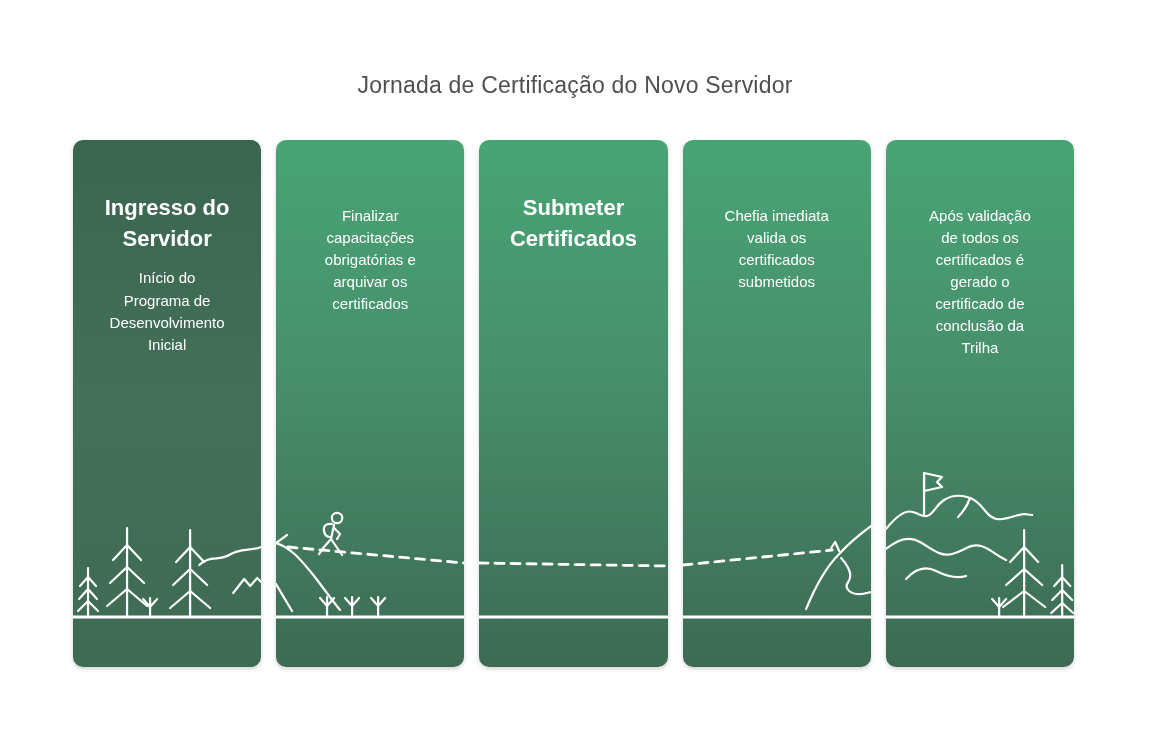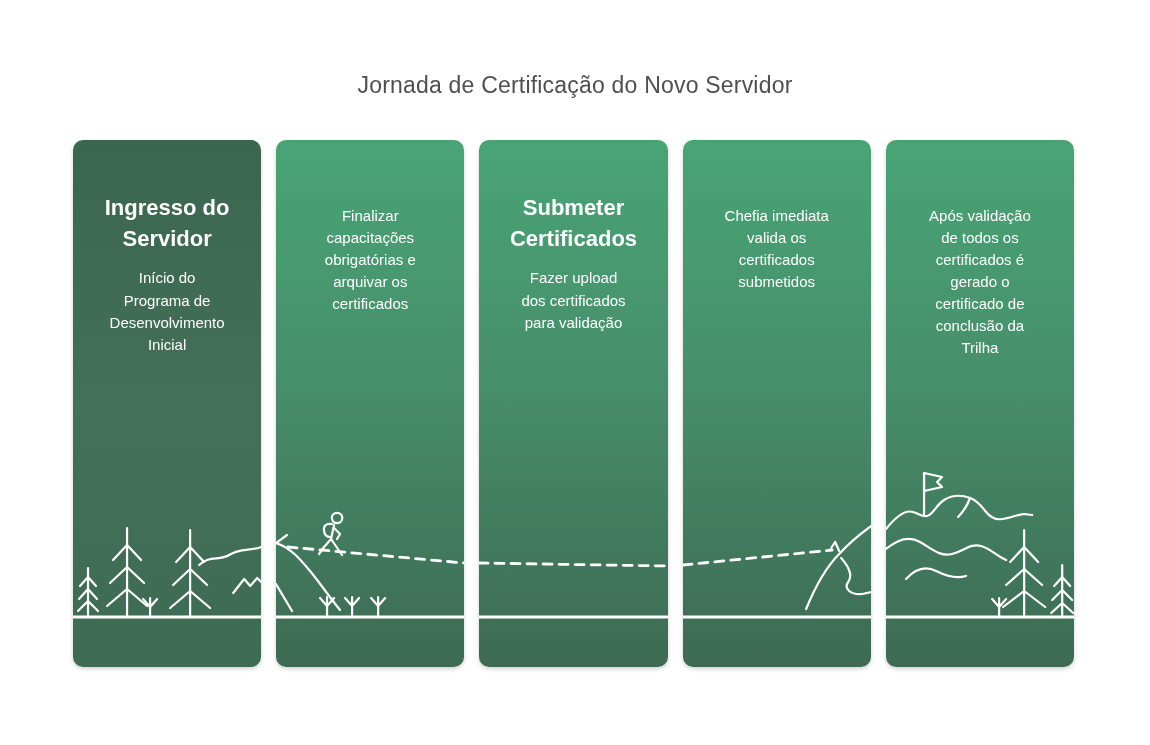--- a/index.html
+++ b/index.html
@@ -94,23 +94,20 @@
         <g>
           <path d="M102,150 L102,130 M102,139 L95,131 M102,139 L109,131"></path>
         </g>
         <line class="ground" x1="0" y1="150" x2="188" y2="150"></line>
       </svg>
     </div>
 
     <div class="card">
       <div class="step-title">Submeter
 Certificados</div>
-      <div class="step-desc">Fazer upload
-dos certificados
-para validação</div>
       <svg class="art" viewBox="0 0 188 200" preserveAspectRatio="none">
         <path class="dashed" d="M0,96 L188,99"></path>
         <line class="ground" x1="0" y1="150" x2="188" y2="150"></line>
       </svg>
     </div>
 
     <div class="card">
       <div class="step-desc">Chefia imediata
 valida os
 certificados

